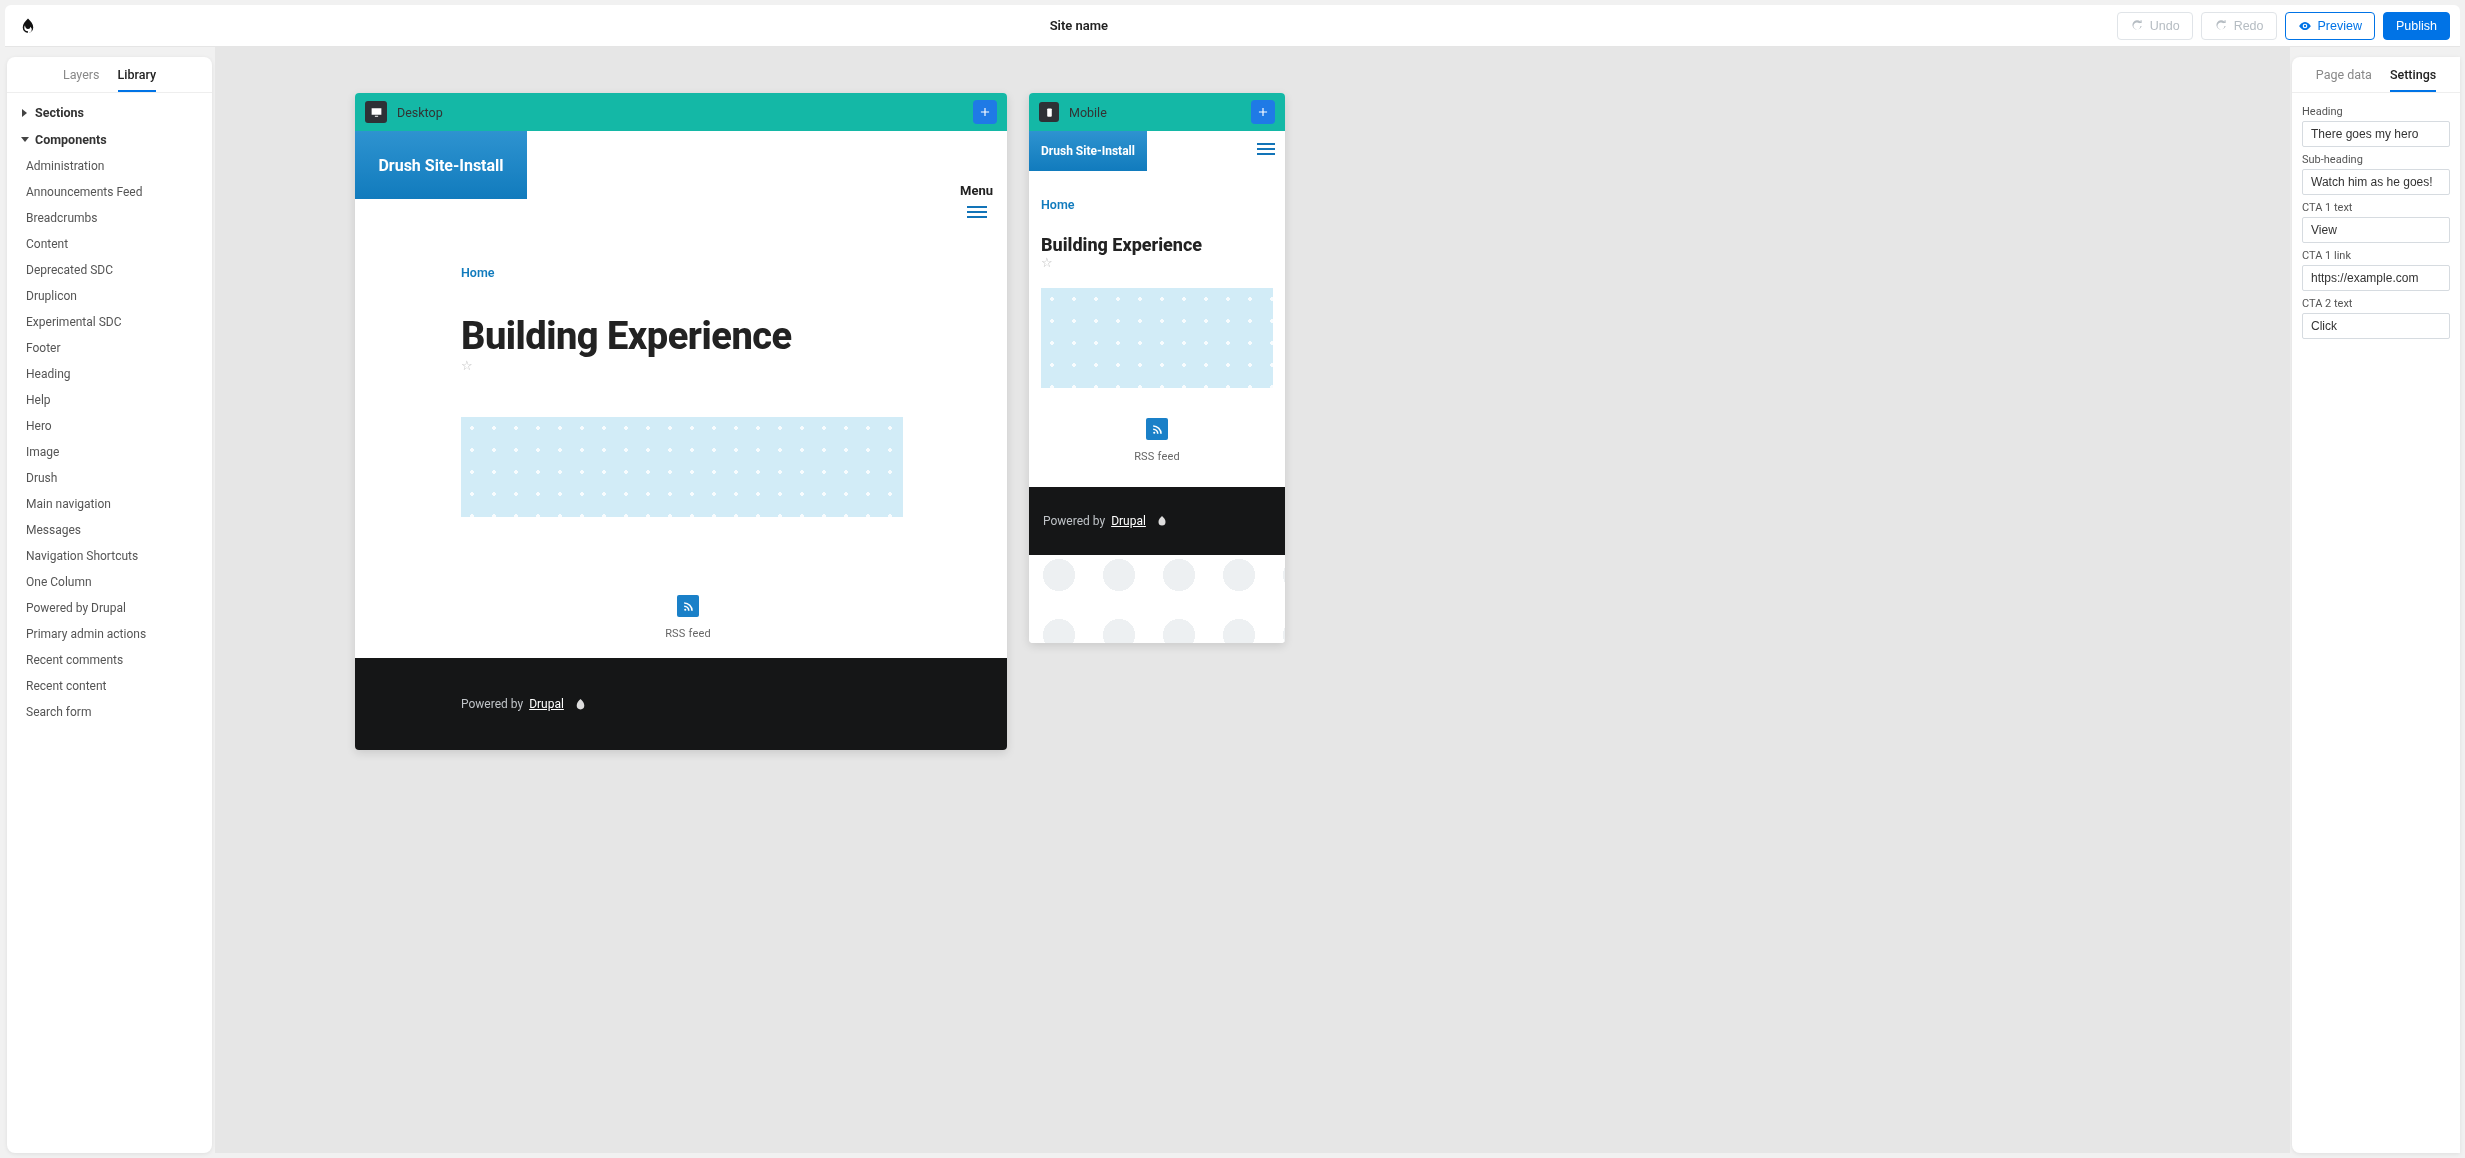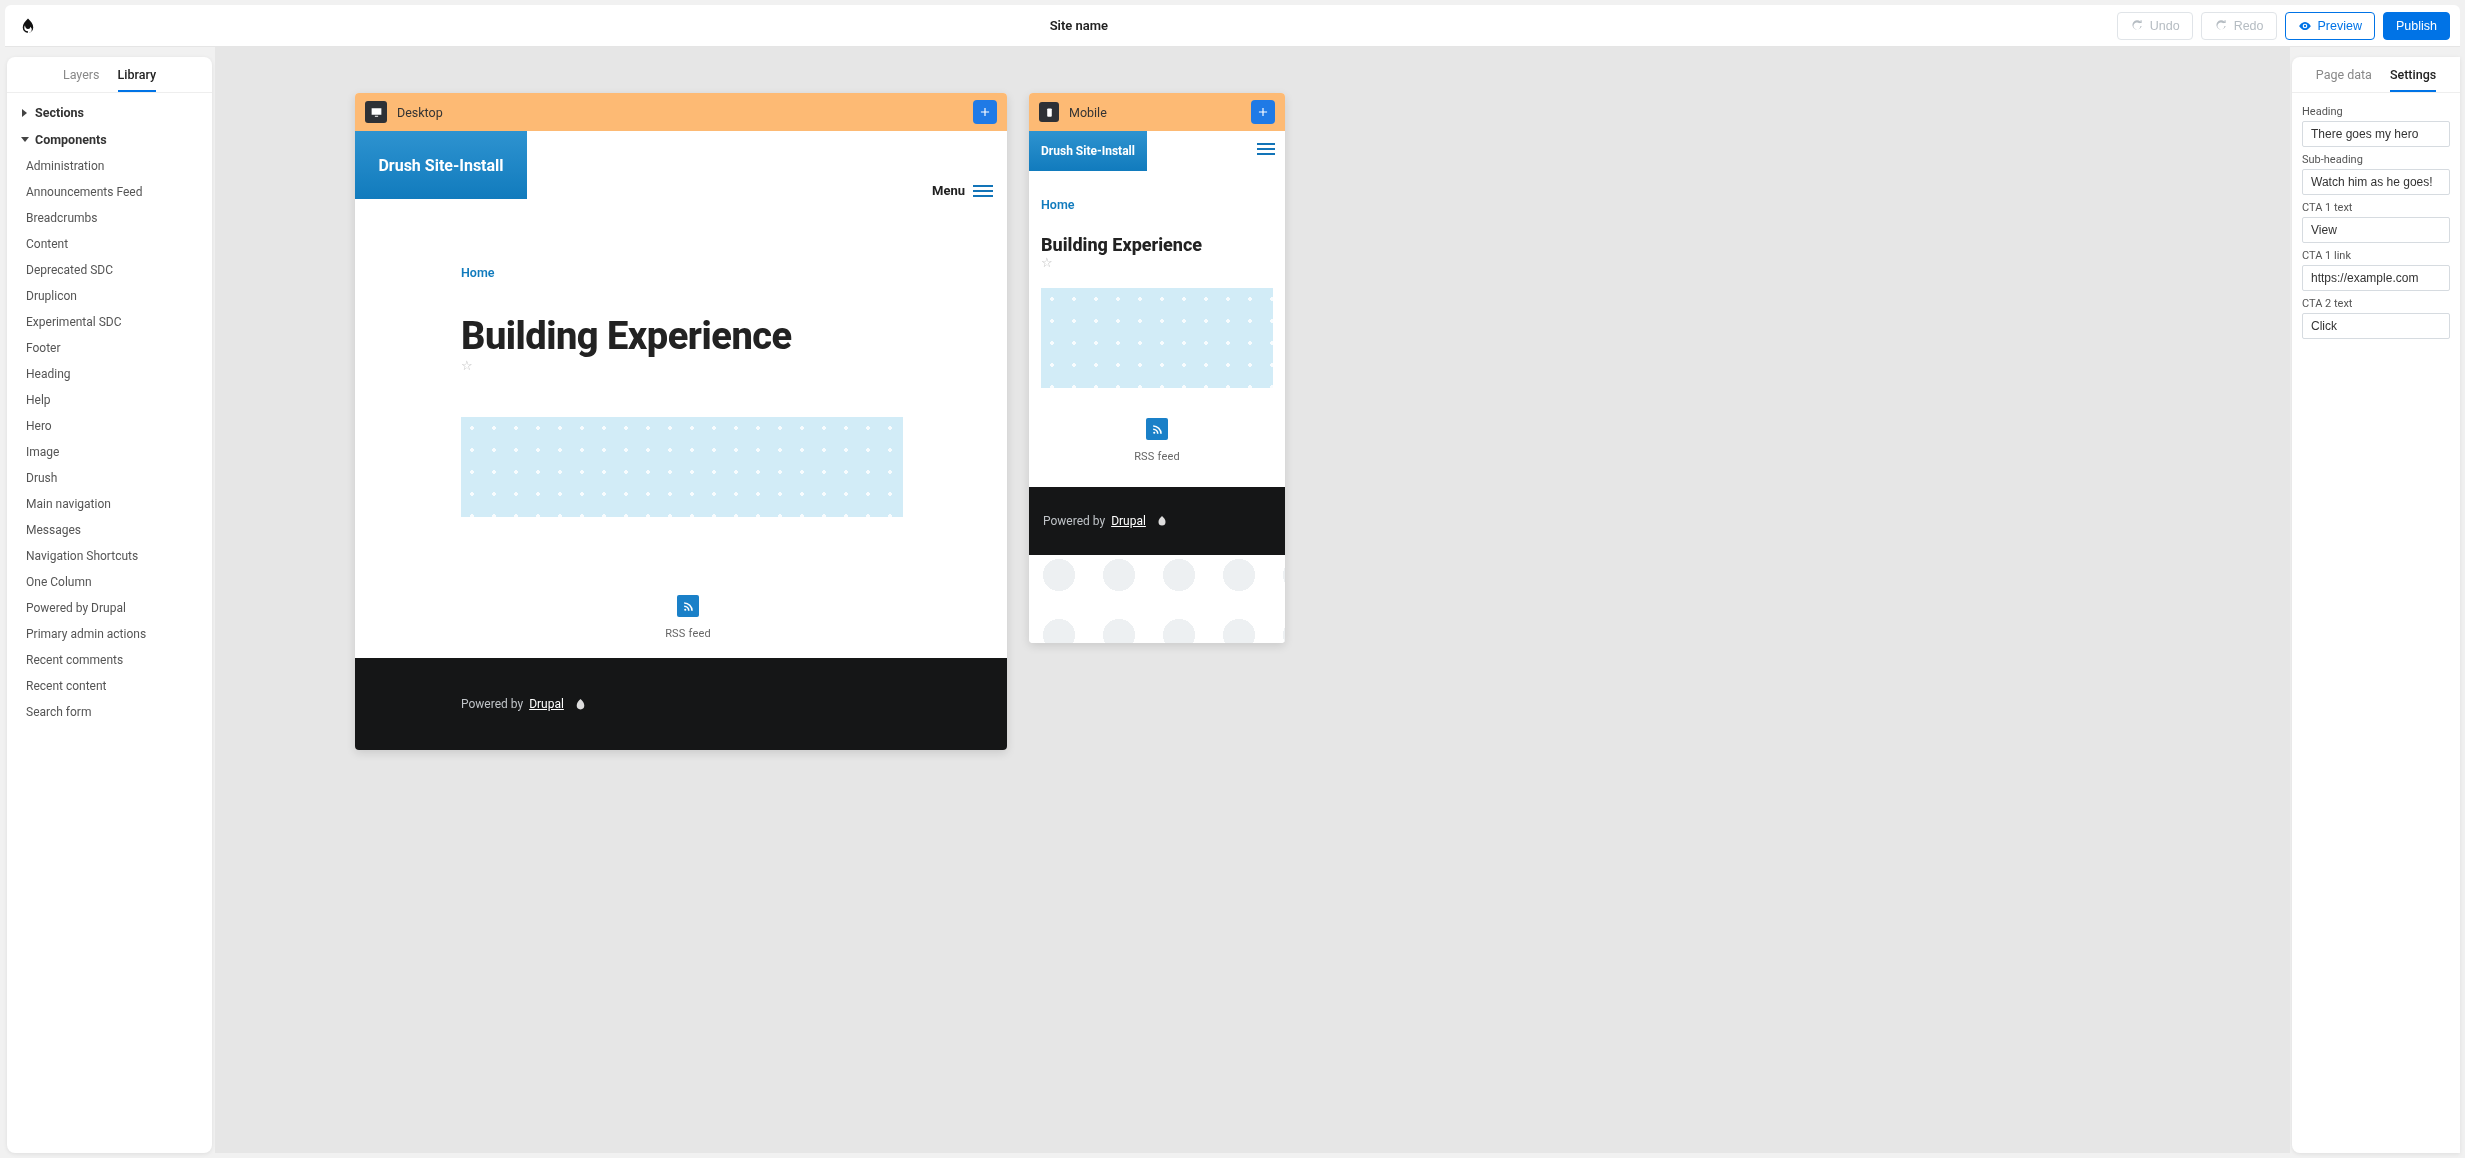--- a/index.html
+++ b/index.html
@@ -115,21 +115,21 @@
   padding: 46px 140px 60px 140px;
 }
 .frames { display:flex; gap: 22px; align-items:flex-start; }
 
 .frame { background:#fff; border-radius:4px; overflow:hidden; box-shadow: 0 3px 10px rgba(0,0,0,0.12); }
 .frame-desktop { width: 652px; }
 .frame-mobile  { width: 256px; }
 
 .frame-bar {
   height: 38px;
-  background: #fdba74;
+  background: #14b8a6;
   display:flex; align-items:center;
   padding: 0 10px;
   position: relative;
 }
 .frame-bar .dev-icon {
   width:22px; height:22px; border-radius:3px;
   background:#2e3136; color:#fff;
   display:flex; align-items:center; justify-content:center;
 }
 .frame-bar .dev-icon.sm { width:20px; height:20px; }
@@ -149,21 +149,21 @@
   position:relative;
 }
 .logo-block {
   position:absolute; top:0; left:0;
   width:172px; height:68px;
   background: linear-gradient(180deg,#2e93d0 0%,#117bbd 100%);
   color:#fff; display:flex; align-items:center; justify-content:center;
   font-weight:700; font-size:16px;
 }
 .logo-block.sm { width:118px; height:40px; font-size:12px; }
-.menu-d { position:absolute; right:14px; top:52px; display:flex; align-items:center; gap:8px; font-weight:700; font-size:13px; }
+.menu-d { position:absolute; right:14px; top:52px; display:flex; align-items:center; gap:8px; font-weight:700; font-size:13px;flex-direction:column; }
 .hamb { display:flex; flex-direction:column; gap:3px; }
 .hamb span { width:20px; height:2px; background:#1274b8; }
 
 .site-header-m { height:40px; background:#fff; position:relative; }
 .hamb-m { position:absolute; right:10px; top:12px; display:flex; flex-direction:column; gap:3px; }
 .hamb-m span { width:18px; height:2px; background:#1274b8; }
 
 .crumb { color:#117bbd; font-size:12.5px; font-weight:600; }
 .h1-d { font-weight:800; font-size:38px; letter-spacing:-0.5px; margin-top:34px; }
 .h1-m { font-weight:800; font-size:18px; }

